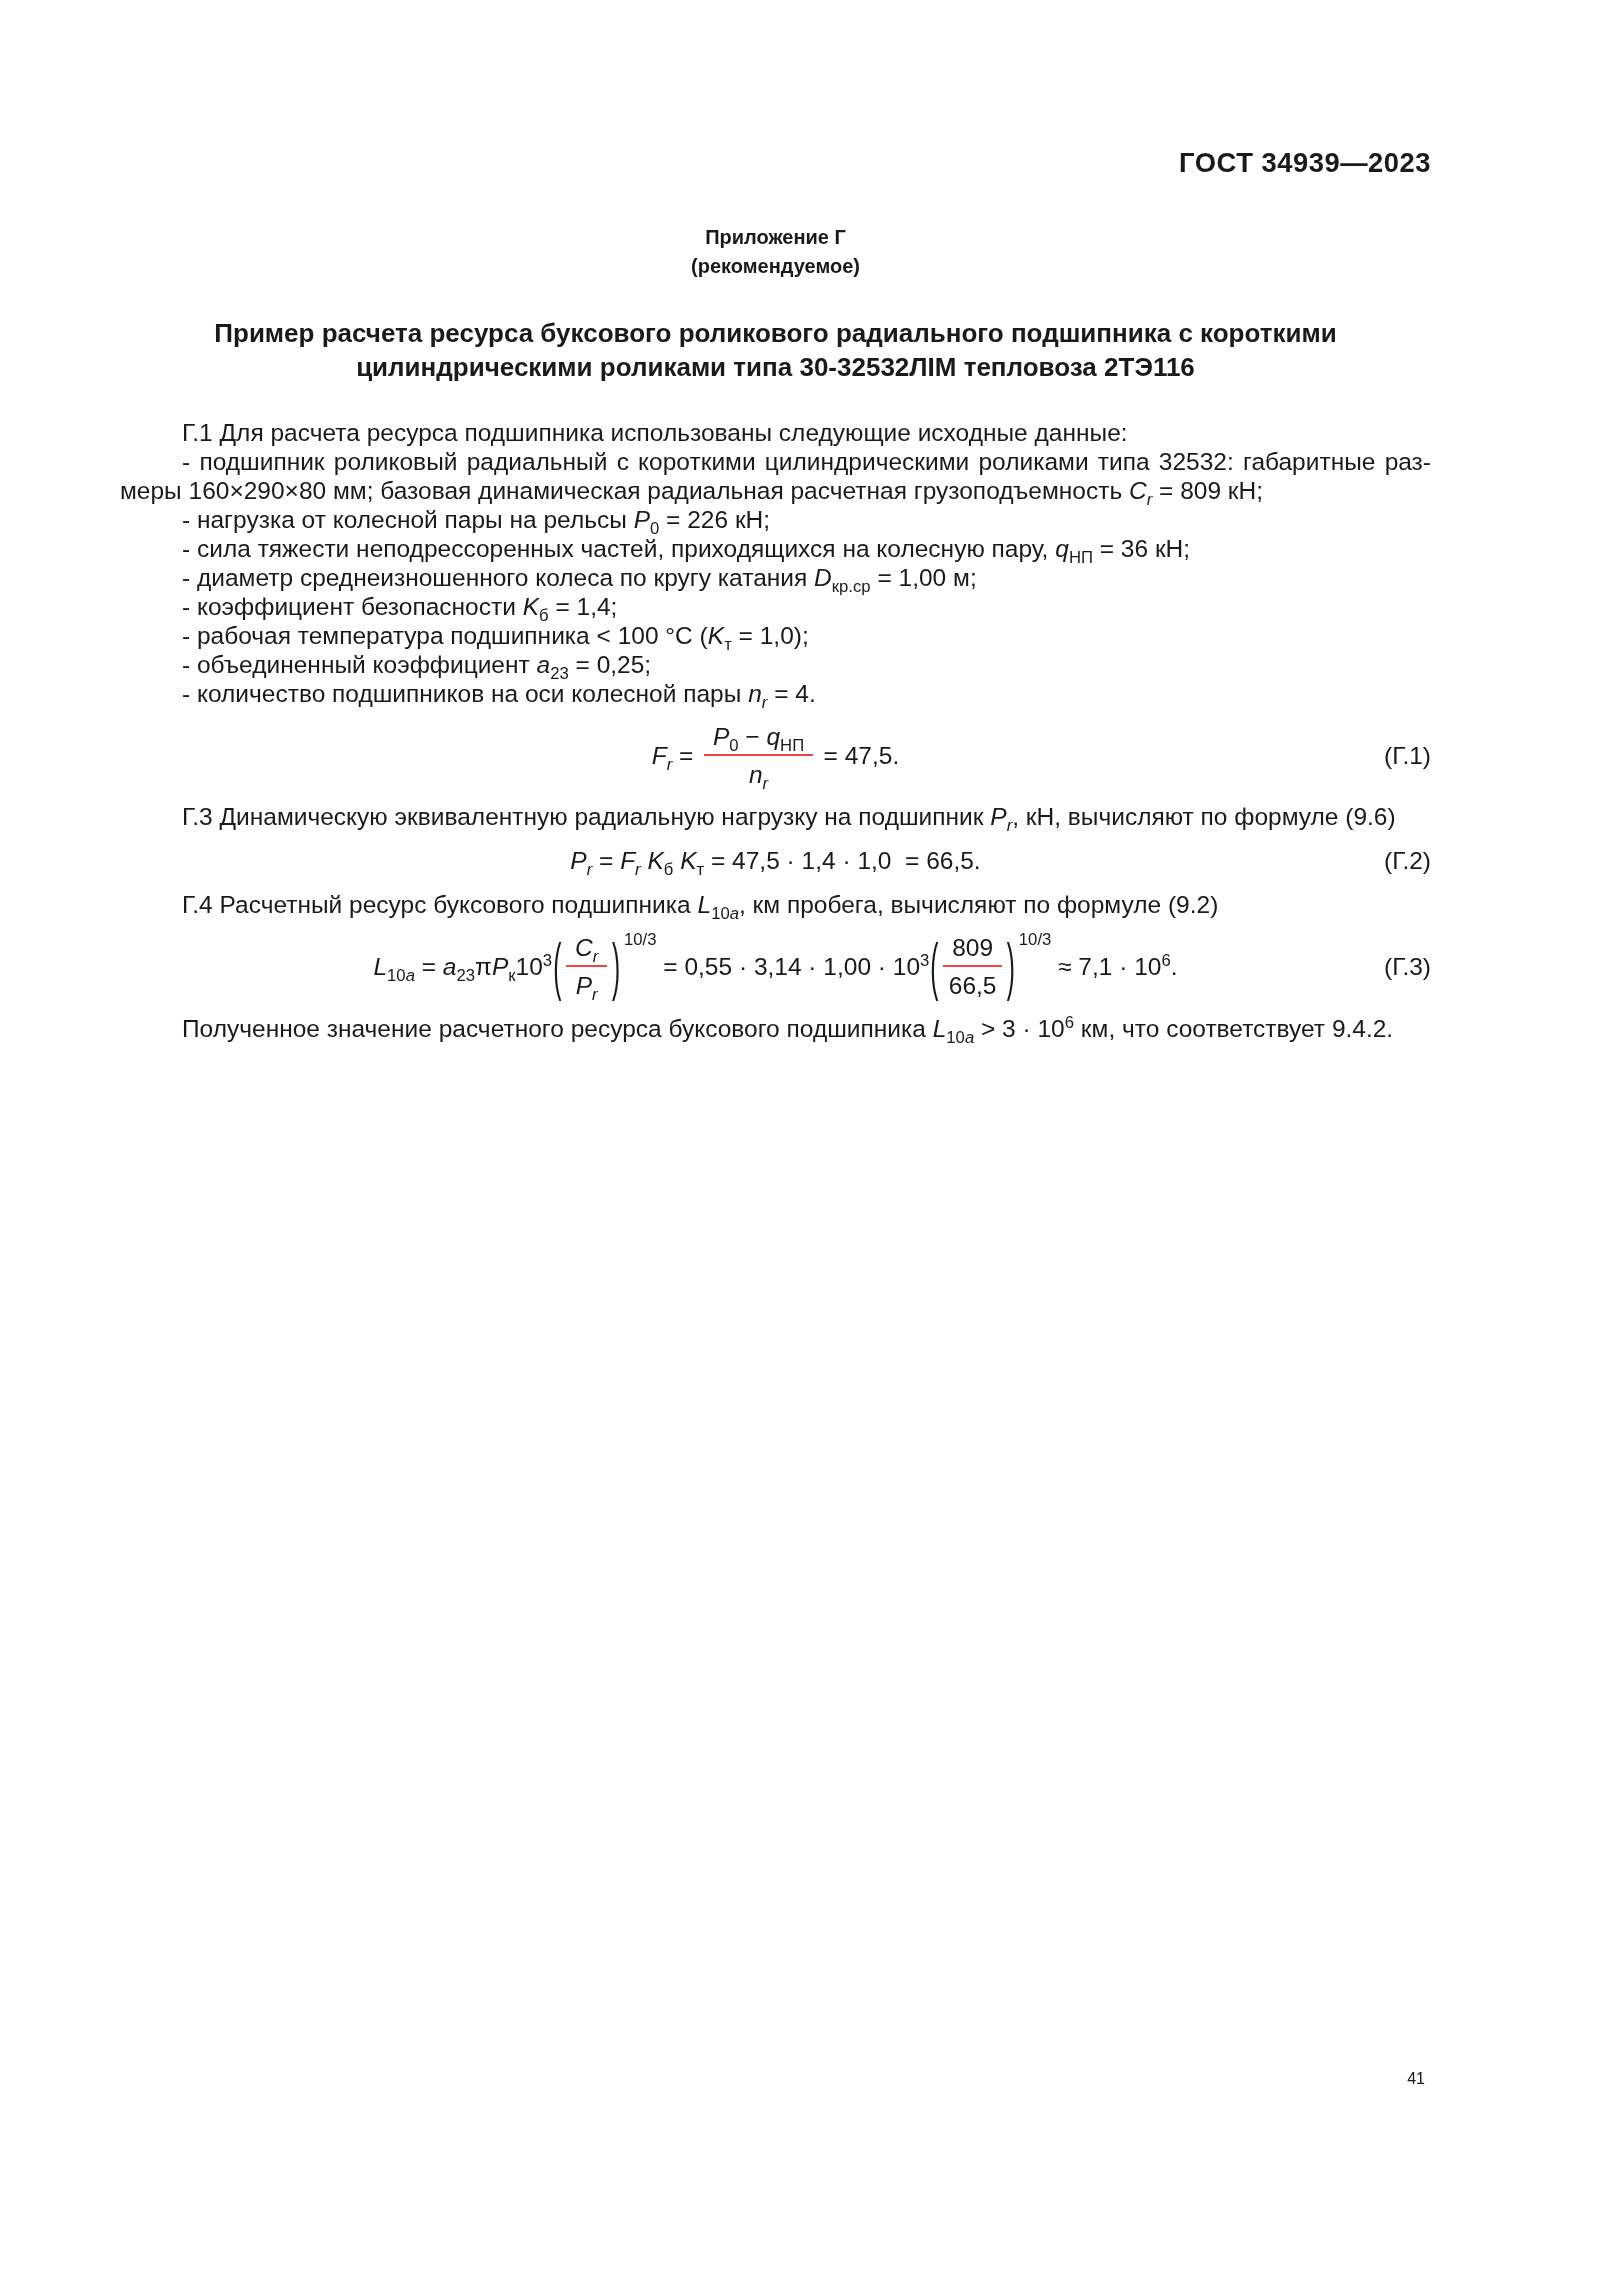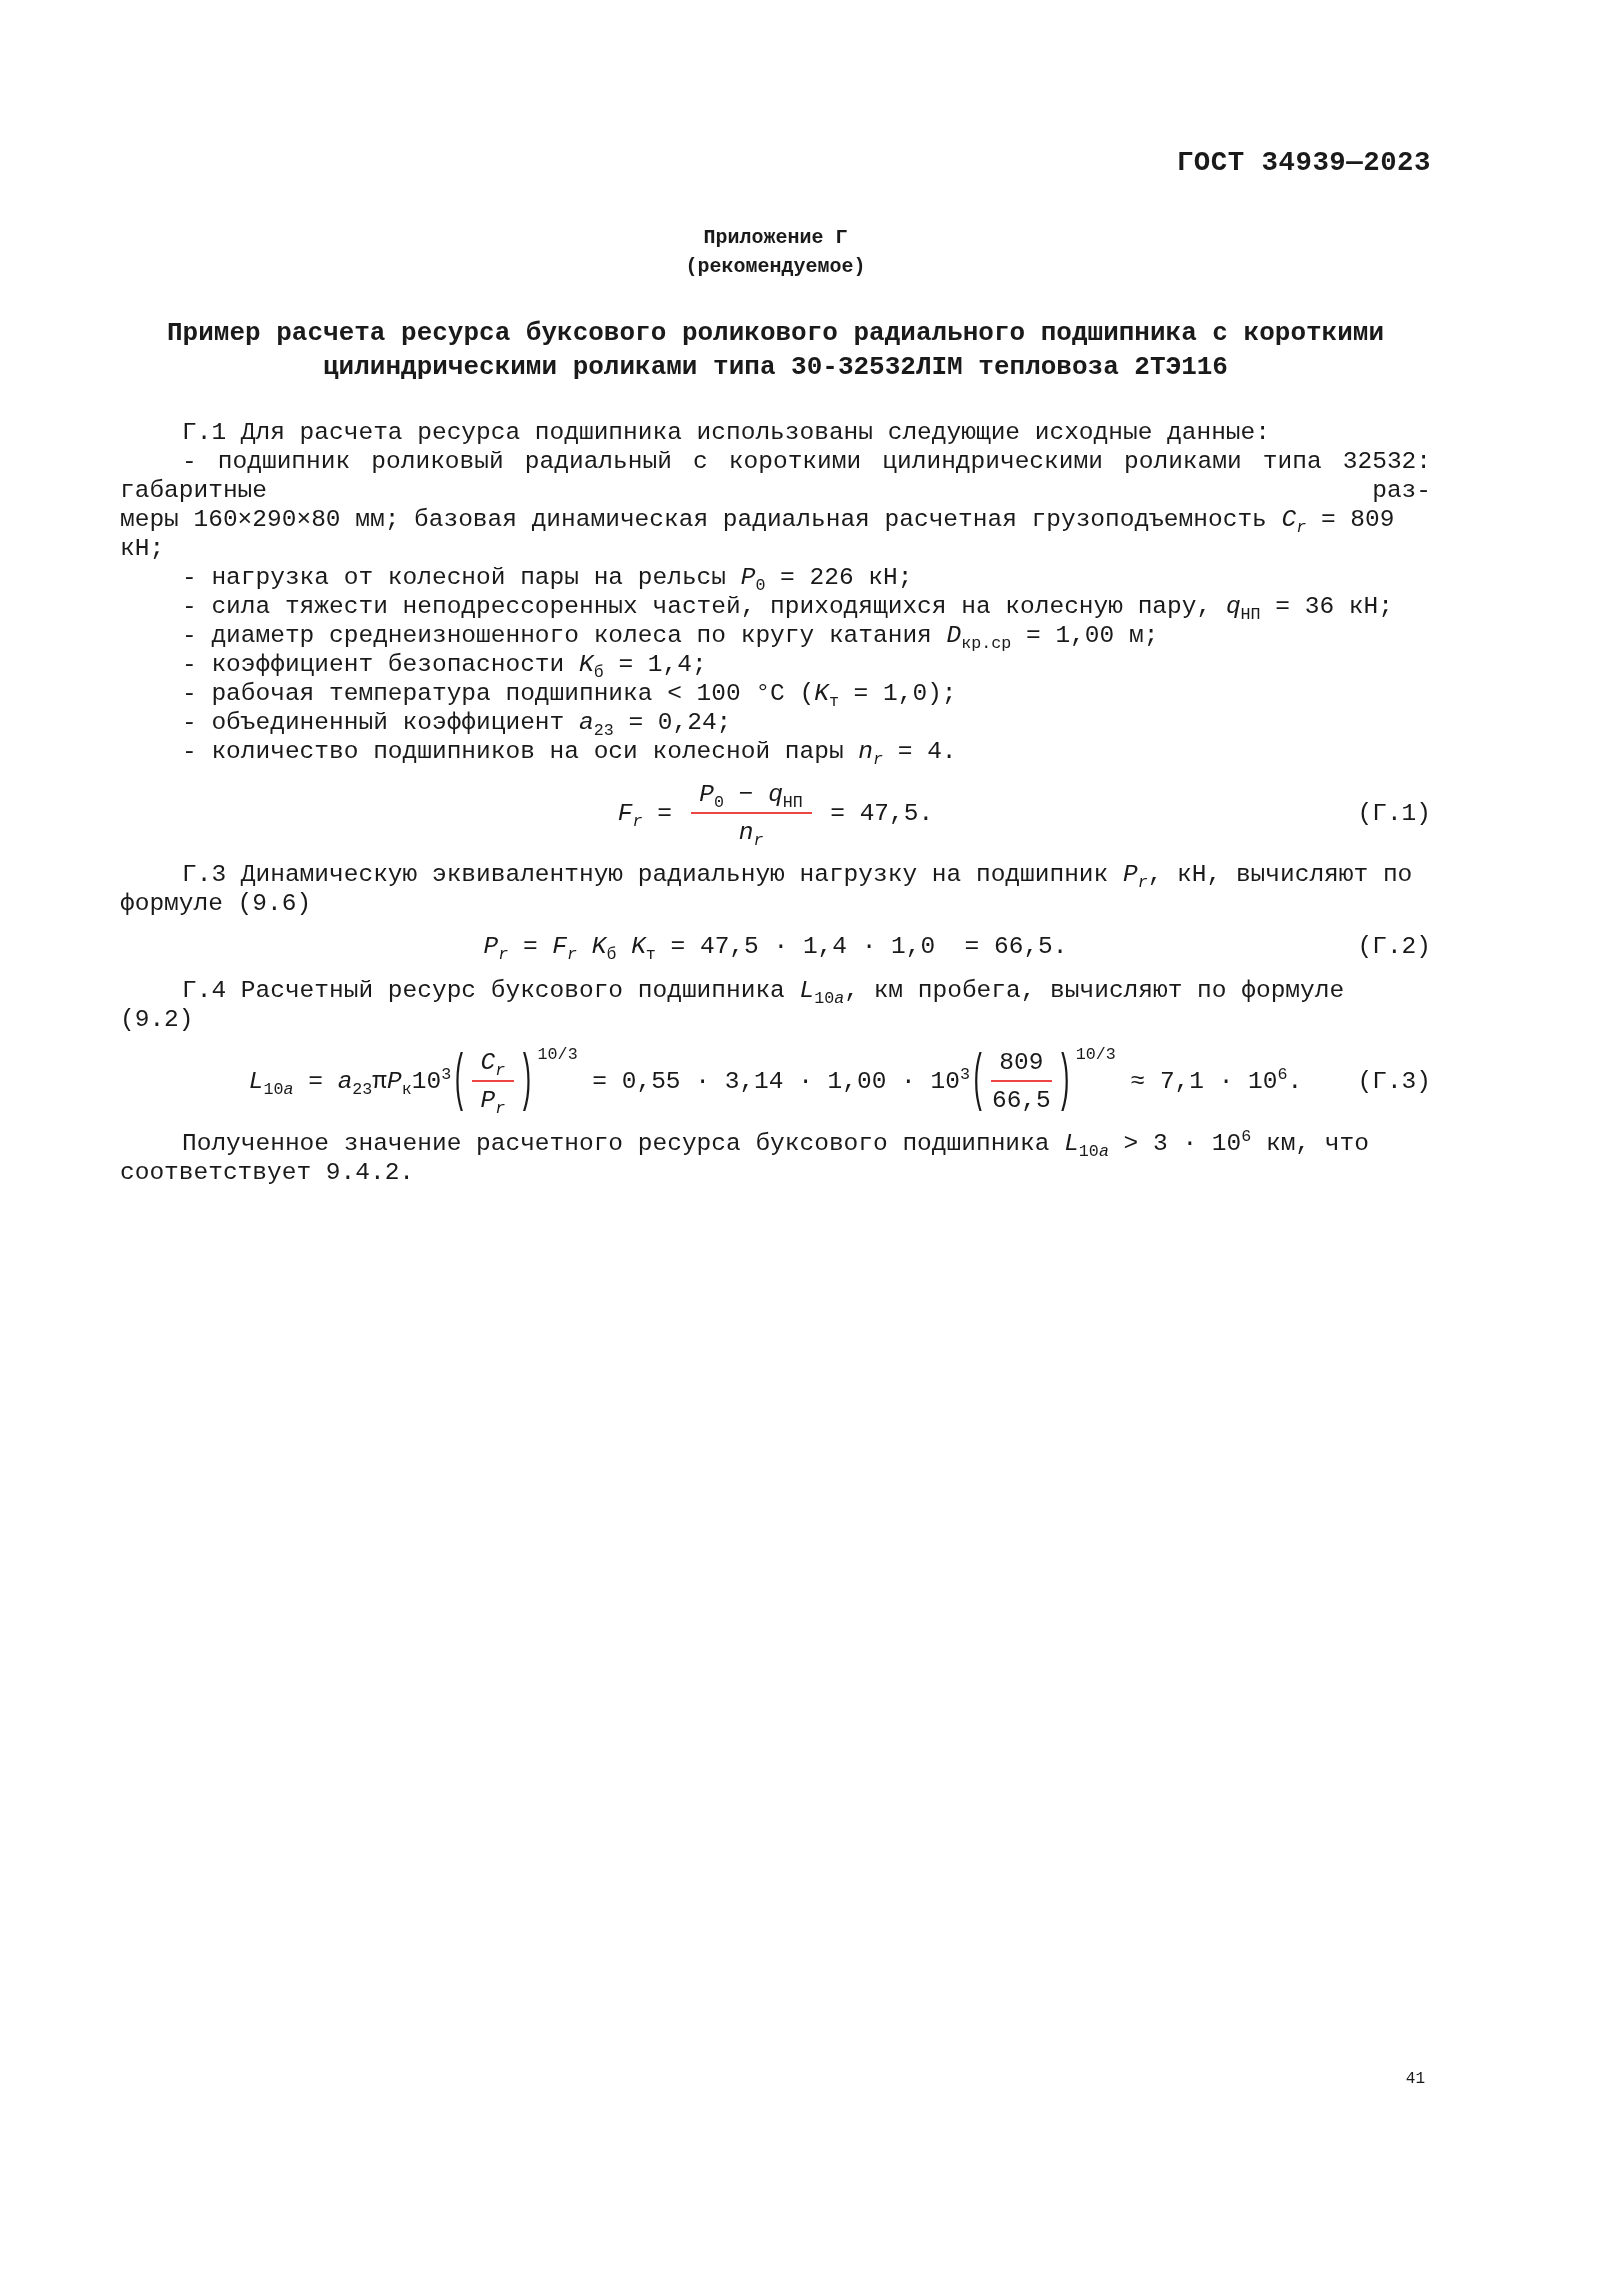--- a/index.html
+++ b/index.html
@@ -1,21 +1,21 @@
 <!DOCTYPE html>
 <html lang="ru"><head>
 <meta charset="utf-8">
 <style>
   html,body { margin:0; padding:0; background:#ffffff; }
   .page {
     position:relative;
     width:1621px; height:2293px;
     background:#ffffff;
     color:#1a1a1a;
-    font-family:Liberation Mono, monospace;
+    font-family:Liberation Sans, sans-serif;
     font-size:24.5px;
     overflow:hidden;
   }
   .content { position:absolute; left:120px; top:0; width:1311px; }
 
   .hdr {
     position:absolute; top:147px; right:0;
     font-size:27.4px; font-weight:bold; letter-spacing:0.5px;
   }
 
@@ -86,21 +86,21 @@
 
     <div class="bodyflow">
       <p class="ln ind"><span>Г.1 Для расчета ресурса подшипника использованы следующие исходные данные:</span></p>
       <p class="ln ind jfull"><span>- подшипник роликовый радиальный с короткими цилиндрическими роликами типа 32532: габаритные раз-</span></p>
       <p class="ln"><span>меры 160×290×80 мм; базовая динамическая радиальная расчетная грузоподъемность </span><span class="var">C</span><span class="sub it">r</span><span> = 809 кН;</span></p>
       <p class="ln ind"><span>- нагрузка от колесной пары на рельсы </span><span class="var">P</span><span class="sub">0</span><span> = 226 кН;</span></p>
       <p class="ln ind"><span>- сила тяжести неподрессоренных частей, приходящихся на колесную пару, </span><span class="var">q</span><span class="sub">НП</span><span> = 36 кН;</span></p>
       <p class="ln ind"><span>- диаметр среднеизношенного колеса по кругу катания </span><span class="var">D</span><span class="sub">кр.ср</span><span> = 1,00 м;</span></p>
       <p class="ln ind"><span>- коэффициент безопасности </span><span class="var">K</span><span class="sub">б</span><span> = 1,4;</span></p>
       <p class="ln ind"><span>- рабочая температура подшипника &lt; 100 °С (</span><span class="var">K</span><span class="sub">т</span><span> = 1,0);</span></p>
-      <p class="ln ind"><span>- объединенный коэффициент </span><span class="var">a</span><span class="sub">23</span><span> = 0,24;</span></p>
+      <p class="ln ind"><span>- объединенный коэффициент </span><span class="var">a</span><span class="sub">23</span><span> = 0,25;</span></p>
       <p class="ln ind"><span>- количество подшипников на оси колесной пары </span><span class="var">n</span><span class="sub it">r</span><span> = 4.</span></p>
 
       <div class="formula-row f1">
         <span class="math">
           <span><span class="var">F</span><span class="sub it">r</span><span> = </span></span>
           <span class="frac">
             <span class="num"><span class="var">P</span><span class="sub">0</span><span> − </span><span class="var">q</span><span class="sub">НП</span></span>
             <span class="den"><span class="var">n</span><span class="sub it">r</span></span>
           </span>
           <span><span> = 47,5.</span></span>

